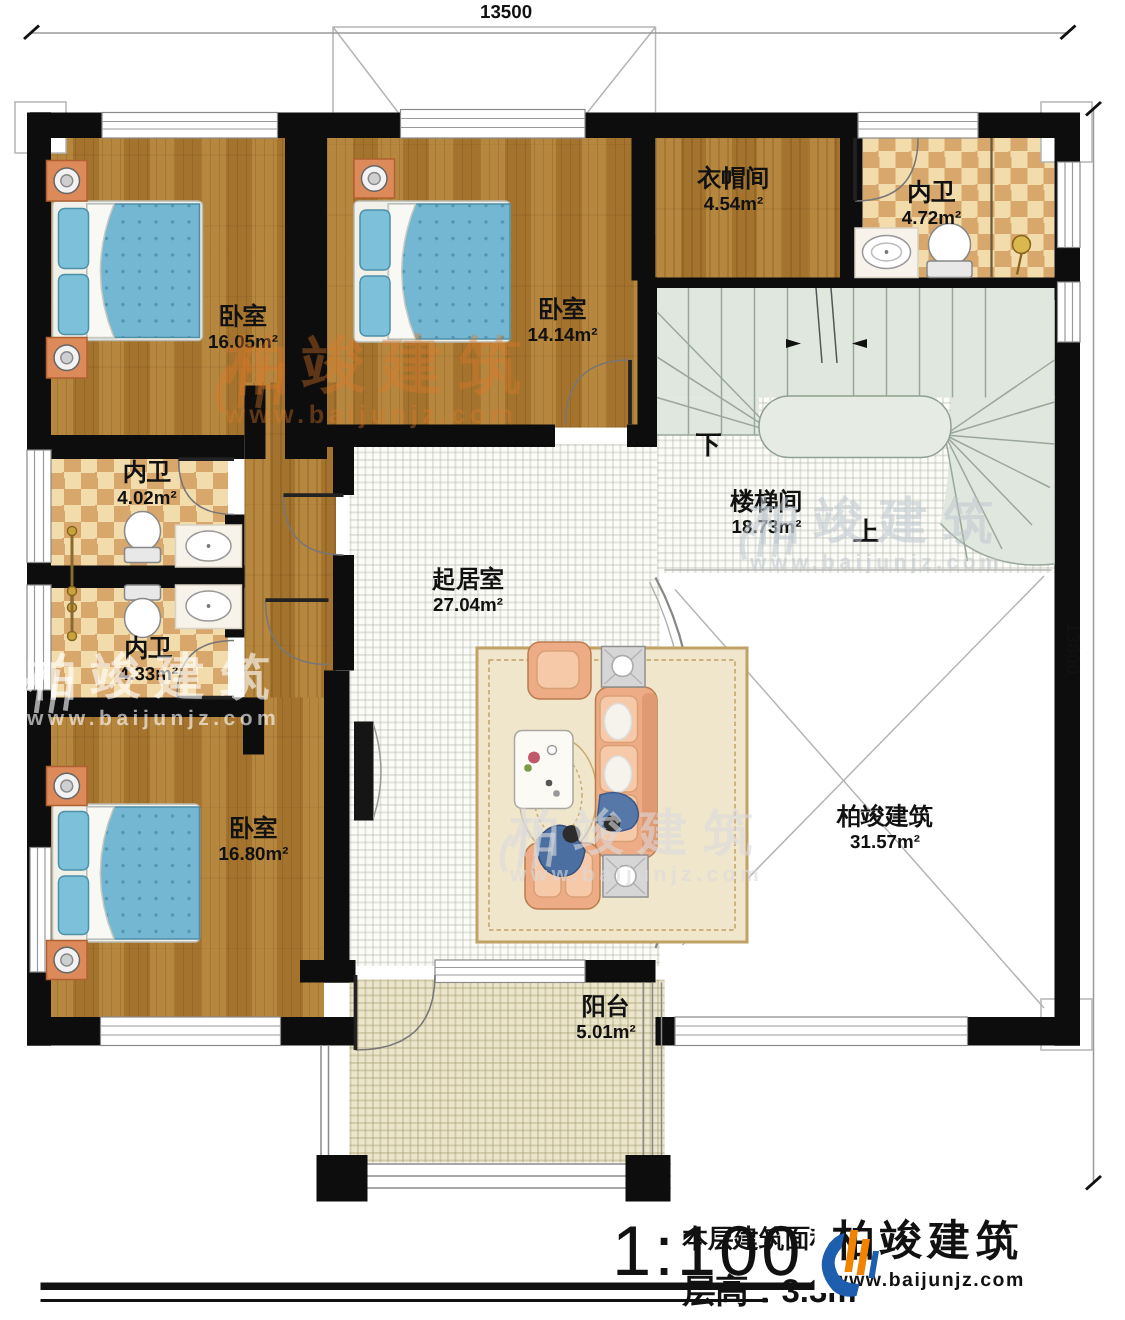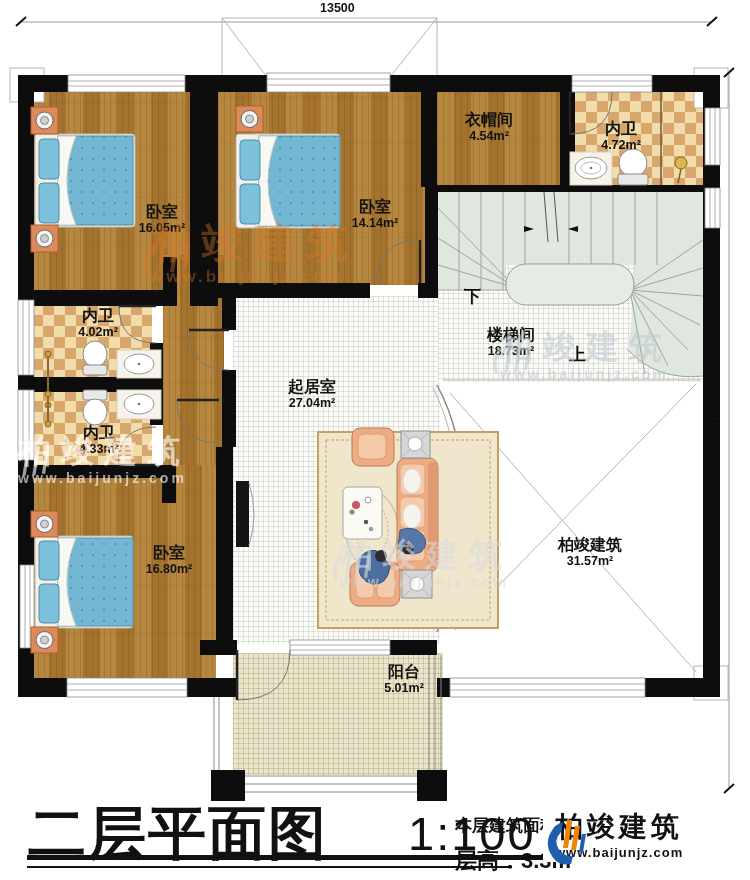--- a/index.html
+++ b/index.html
@@ -477,21 +477,20 @@
             <path d="M44,48 L48,20"></path>
           </g>
         </svg>
       </span>
     <span>
         <span class="t1" style="font-size:33px;">柏竣建筑</span>
           <span class="t2" style="font-size:14px;">www.baijunjz.com</span>
       </span>
   </div>
 
-  <div id="title-main">二层平面图</div>
   <div id="title-scale">1:100</div>
   <div id="rule-thick"></div>
   <div id="rule-thin"></div>
   <div id="info-area">本层建筑面积：</div>
   <div id="info-height">层高：3.3m</div>
 
   <div id="logo">
     <span>
       <svg width="44" height="56" viewBox="0 0 44 56">
         <path d="M12,50 Q0,36 8,22 Q12,14 20,12 L18,22 Q10,30 16,40 Q20,46 30,46 L28,54 Q18,56 12,50 Z" fill="#1e5eae"></path>

